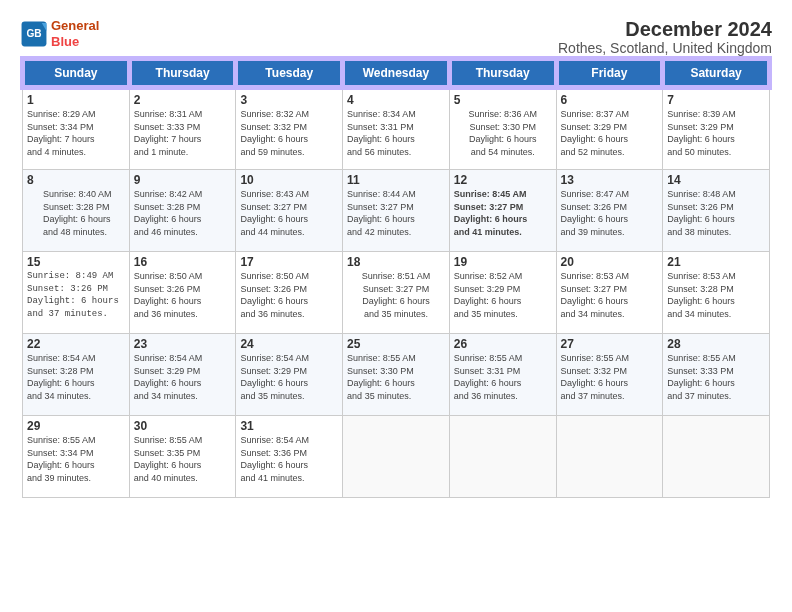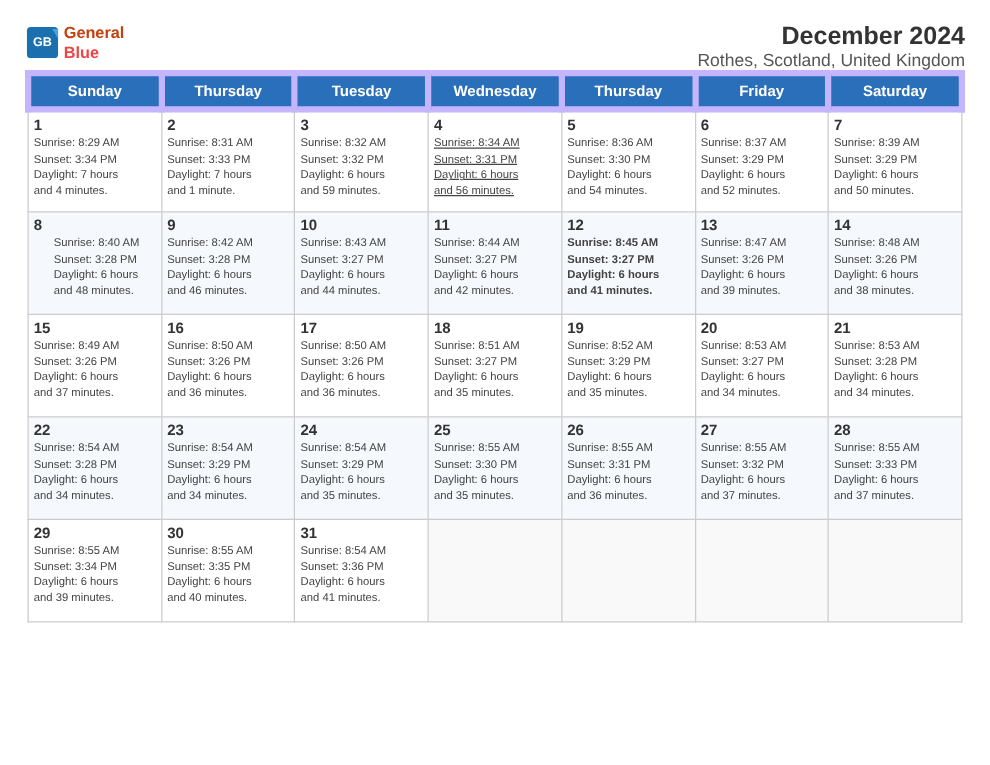--- a/index.html
+++ b/index.html
@@ -150,28 +150,28 @@
           </td>
           <td>
             <span class="day-num">3</span>
             <div class="day-info" style="white-space: pre-line;">Sunrise: 8:32 AM
 Sunset: 3:32 PM
 Daylight: 6 hours
 and 59 minutes.</div>
           </td>
           <td>
             <span class="day-num">4</span>
-            <div class="day-info" style="white-space: pre-line; text-decoration: underline;">Sunrise: 8:34 AM
+            <div class="day-info" style="white-space: pre-line;">Sunrise: 8:34 AM
 Sunset: 3:31 PM
 Daylight: 6 hours
 and 56 minutes.</div>
           </td>
           <td>
             <span class="day-num">5</span>
-            <div class="day-info" style="white-space: pre-line;">Sunrise: 8:36 AM
+            <div class="day-info" style="white-space: pre-line; text-align: center;">Sunrise: 8:36 AM
 Sunset: 3:30 PM
 Daylight: 6 hours
 and 54 minutes.</div>
           </td>
           <td>
             <span class="day-num">6</span>
             <div class="day-info" style="white-space: pre-line;">Sunrise: 8:37 AM
 Sunset: 3:29 PM
 Daylight: 6 hours
 and 52 minutes.</div>
@@ -231,42 +231,42 @@
             <span class="day-num">14</span>
             <div class="day-info" style="white-space: pre-line;">Sunrise: 8:48 AM
 Sunset: 3:26 PM
 Daylight: 6 hours
 and 38 minutes.</div>
           </td>
         </tr>
         <tr>
           <td>
             <span class="day-num">15</span>
-            <div class="day-info" style="white-space: pre-line;">Sunrise: 8:49 AM
+            <div class="day-info" style="white-space: pre-line; font-family: Liberation Mono, monospace;">Sunrise: 8:49 AM
 Sunset: 3:26 PM
 Daylight: 6 hours
 and 37 minutes.</div>
           </td>
           <td>
             <span class="day-num">16</span>
             <div class="day-info" style="white-space: pre-line;">Sunrise: 8:50 AM
 Sunset: 3:26 PM
 Daylight: 6 hours
 and 36 minutes.</div>
           </td>
           <td>
             <span class="day-num">17</span>
             <div class="day-info" style="white-space: pre-line;">Sunrise: 8:50 AM
 Sunset: 3:26 PM
 Daylight: 6 hours
 and 36 minutes.</div>
           </td>
           <td>
             <span class="day-num">18</span>
-            <div class="day-info" style="white-space: pre-line;">Sunrise: 8:51 AM
+            <div class="day-info" style="white-space: pre-line; text-align: center;">Sunrise: 8:51 AM
 Sunset: 3:27 PM
 Daylight: 6 hours
 and 35 minutes.</div>
           </td>
           <td>
             <span class="day-num">19</span>
             <div class="day-info" style="white-space: pre-line;">Sunrise: 8:52 AM
 Sunset: 3:29 PM
 Daylight: 6 hours
 and 35 minutes.</div>

